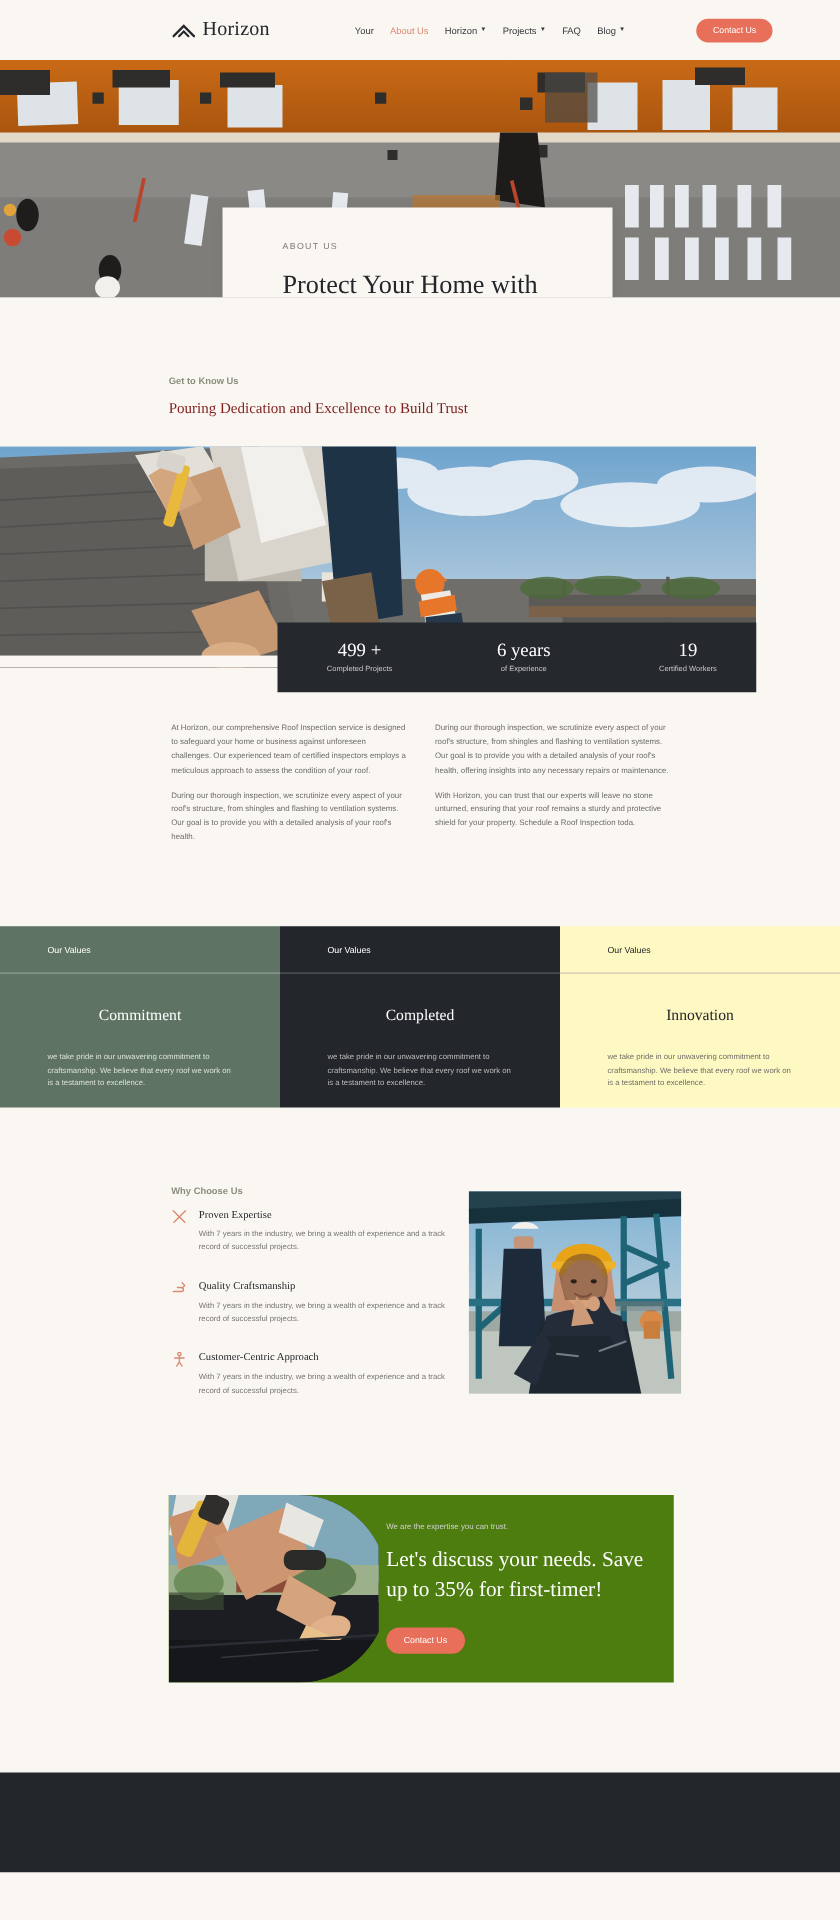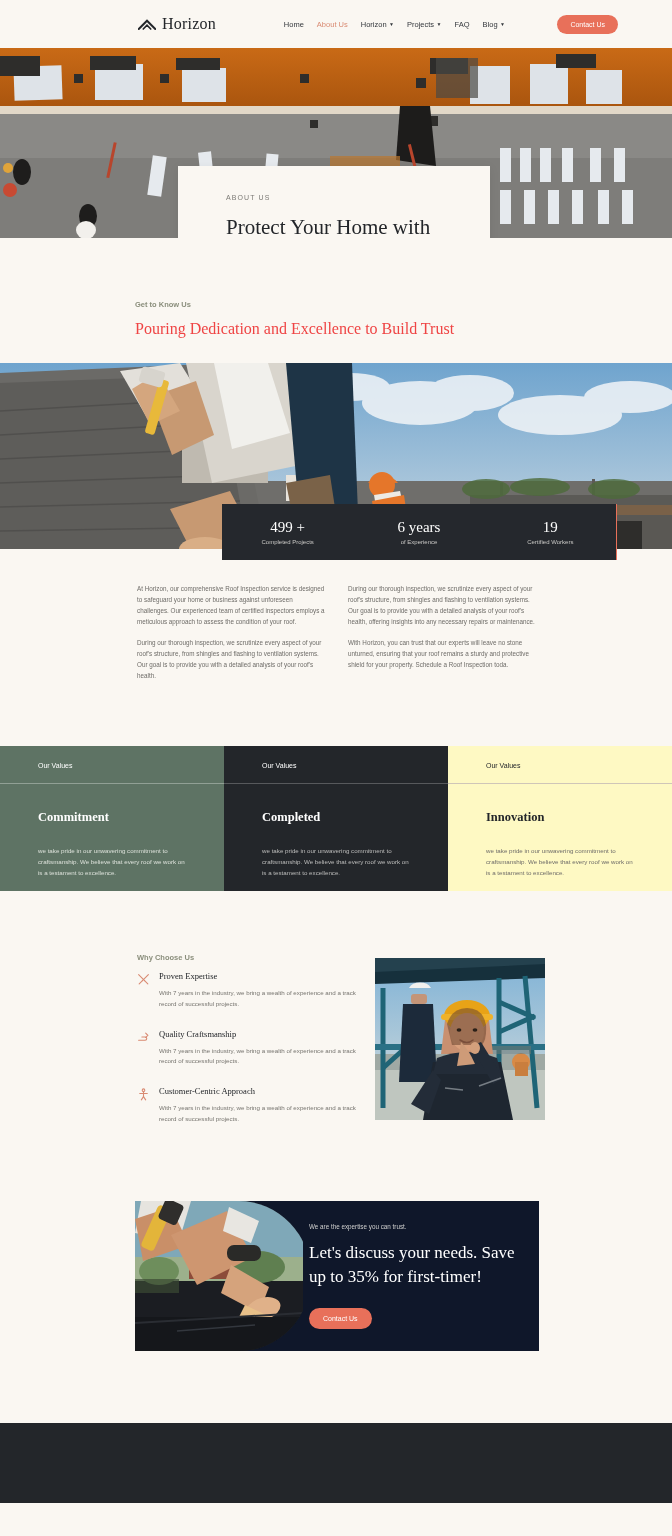--- a/index.html
+++ b/index.html
@@ -56,25 +56,25 @@
     font-size:21px; line-height:1.32; color:#23262A; font-weight:400;
   }
 
   
   .know { padding:62px 102px 22px 135px; }
   .eyebrow {
     font-size:7.5px; font-weight:bold; color:#8A8E7C; margin-bottom:9px;
   }
   .sec-title {
     font-family:"Liberation Serif", serif;
-    font-size:16px; line-height:1.42; color:#ef4444; font-weight:400;
-  }
-
-  
-  .stats-wrap { position:relative; height:197px; width:672px; overflow:hidden; }
+    font-size:12px; line-height:1.42; color:#7f1d1d; font-weight:400;
+  }
+
+  
+  .stats-wrap { position:relative; height:197px; width:605px; overflow:hidden; }
   .stats-photo { position:absolute; inset:0; }
   .stats-bar {
     position:absolute; left:222px; top:141px; width:395px; height:56px;
     background:#25282D; display:flex; align-items:center;
     border-right:1.5px solid #E8705A;
   }
   .stat { flex:1; text-align:center; }
   .stat-num {
     font-family:"Liberation Serif", serif;
     color:#fff; font-size:15px; margin-bottom:3px;
@@ -92,21 +92,21 @@
 
   
   .values { display:flex; margin-top:56px; }
   .vcard { flex:1; min-height:145px; display:flex; flex-direction:column; }
   .vcard .vhead {
     padding:16px 0 14px 38px; font-size:7px;
   }
   .vcard .vbody { padding:26px 38px 0 38px; }
   .vtitle {
     font-family:"Liberation Serif", serif;
-    font-size:12.5px; margin-bottom:21px; font-weight:700;
+    font-size:12.5px; margin-bottom:21px; font-weight:400;text-align:center;
   }
   .vtext { font-size:6.2px; line-height:1.75; }
   .v-green { background:#5E7364; color:#fff; }
   .v-green .vhead { border-bottom:1px solid rgba(255,255,255,.32); }
   .v-green .vtext { color:#DCE1DA; }
   .v-dark { background:#23262A; color:#fff; }
   .v-dark .vhead { border-bottom:1px solid rgba(255,255,255,.24); }
   .v-dark .vtext { color:#BDBDBC; }
   .v-cream { background:#fef9c3; color:#23262A; }
   .v-cream .vhead { border-bottom:1px solid #CFC6B8; }
@@ -126,21 +126,21 @@
   .feat-title {
     font-family:"Liberation Serif", serif;
     font-size:8.5px; color:#23262A; margin-bottom:7px; font-weight:400;
   }
   .feat-text { font-size:6.2px; line-height:1.72; color:#76746F; }
   .why-photo { width:170px; height:162px; margin-top:5px; }
 
   
   .cta-outer { padding:58px 133px 72px 135px; }
   .cta {
-    position:relative; height:150px; background:#0f172a;
+    position:relative; height:150px; background:#4d7c0f;
     display:flex; align-items:center; overflow:hidden;
   }
   .cta-img { position:absolute; left:0; top:0; width:168px; height:150px; }
   .cta-body { margin-left:174px; padding-right:24px; }
   .cta-eyebrow { font-size:6.3px; color:#CFCFCE; margin-bottom:11px; }
   .cta-title {
     font-family:"Liberation Serif", serif; color:#fff;
     font-size:17px; line-height:1.4; font-weight:400; margin-bottom:18px;
   }
   .cta-btn {
@@ -163,21 +163,21 @@
   <div class="header">
     <div class="brand">
       <svg class="brand-mark" viewBox="0 0 24 16">
         <path d="M1 14 L12 3 L23 14" stroke="#23262A" stroke-width="2.6" fill="none" stroke-linecap="round"></path>
         <path d="M7 14 L12 9 L17 14" stroke="#23262A" stroke-width="2.2" fill="none" stroke-linecap="round"></path>
       </svg>
       <span class="brand-name">Horizon</span>
     </div>
     <div class="nav">
       <a href="#">
-          <span>Home</span>
+          <span>Your</span>
         </a>
       <a href="#" class="active">
           <span>About Us</span>
         </a>
       <a href="#">
           <span>Horizon</span>
           <span class="caret">▼</span>
         </a>
       <a href="#">
           <span>Projects</span>

